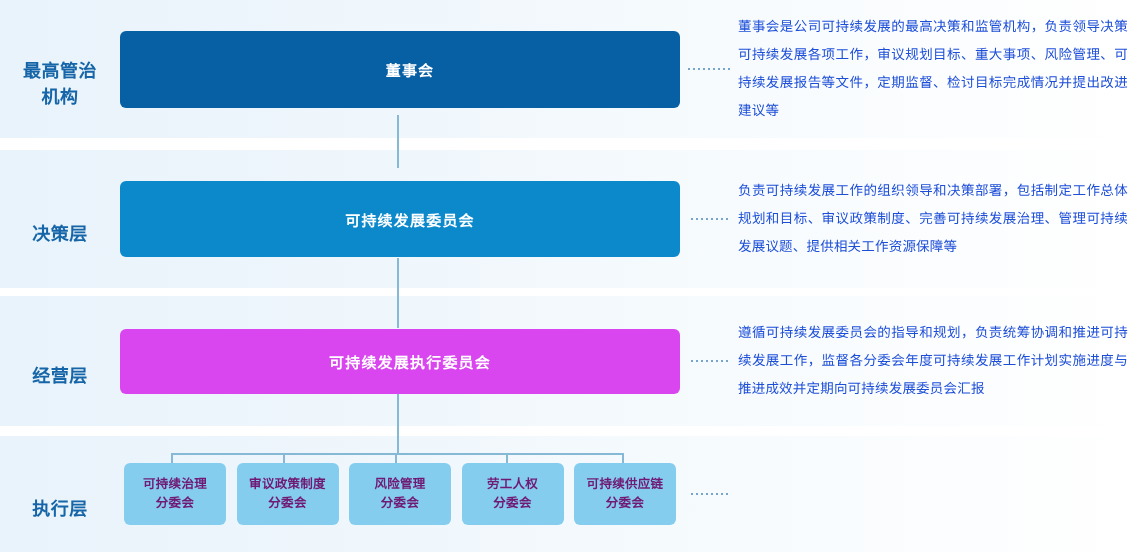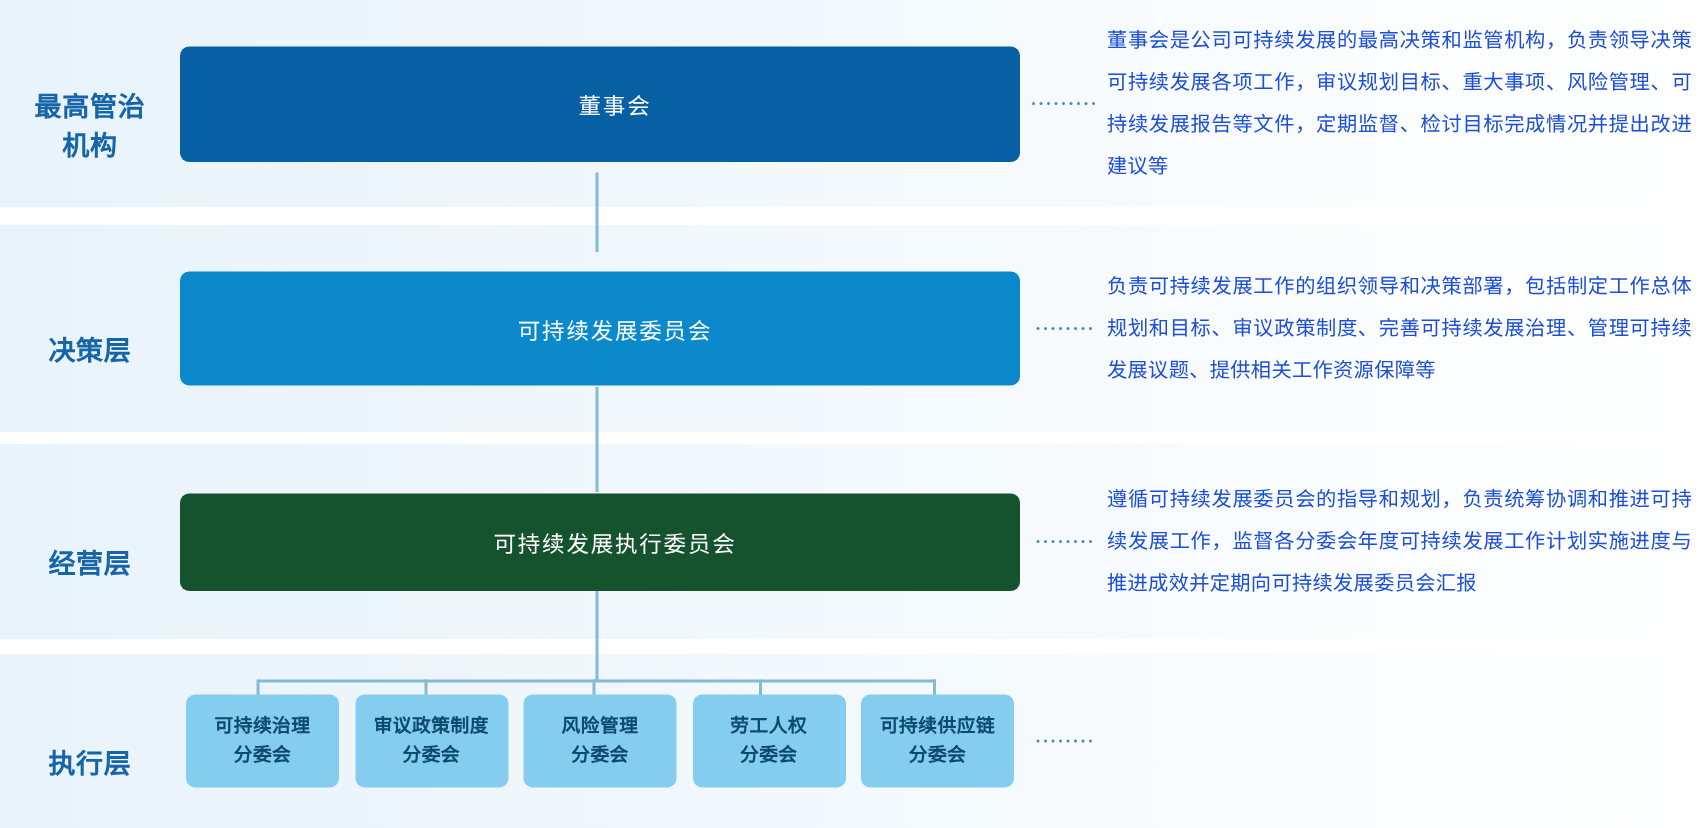--- a/index.html
+++ b/index.html
@@ -87,48 +87,48 @@
     display: flex;
     justify-content: center;
     align-items: center;
   }
 
   .node-box {
     width: 552px;
     border-radius: 6px;
     color: #ffffff;
     font-size: 15px;
-    font-weight: normal;
+    font-weight: bold;
     letter-spacing: 1.2px;
     display: flex;
     align-items: center;
     justify-content: center;
     text-align: center;
     padding-left: 20px;
   }
   .node-board     { height: 77px; background: #075fa4; }
   .node-committee { height: 76px; background: #0b89cb; }
-  .node-exec      { height: 65px; background: #14532d; }
+  .node-exec      { height: 65px; background: #d946ef; }
 
   
   .sub-row {
     flex: 0 0 560px;
     width: 560px;
     display: flex;
     justify-content: space-between;
     align-items: center;
     padding: 0 4px;
     box-sizing: border-box;
   }
   .sub-box {
     width: 102px;
     height: 62px;
     border-radius: 6px;
     background: #85cdef;
-    color: #0c4a6e;
+    color: #701a75;
     font-size: 12.5px;
     font-weight: bold;
     line-height: 1.55;
     letter-spacing: 0.3px;
     display: flex;
     flex-direction: column;
     align-items: center;
     justify-content: center;
     text-align: center;
   }

